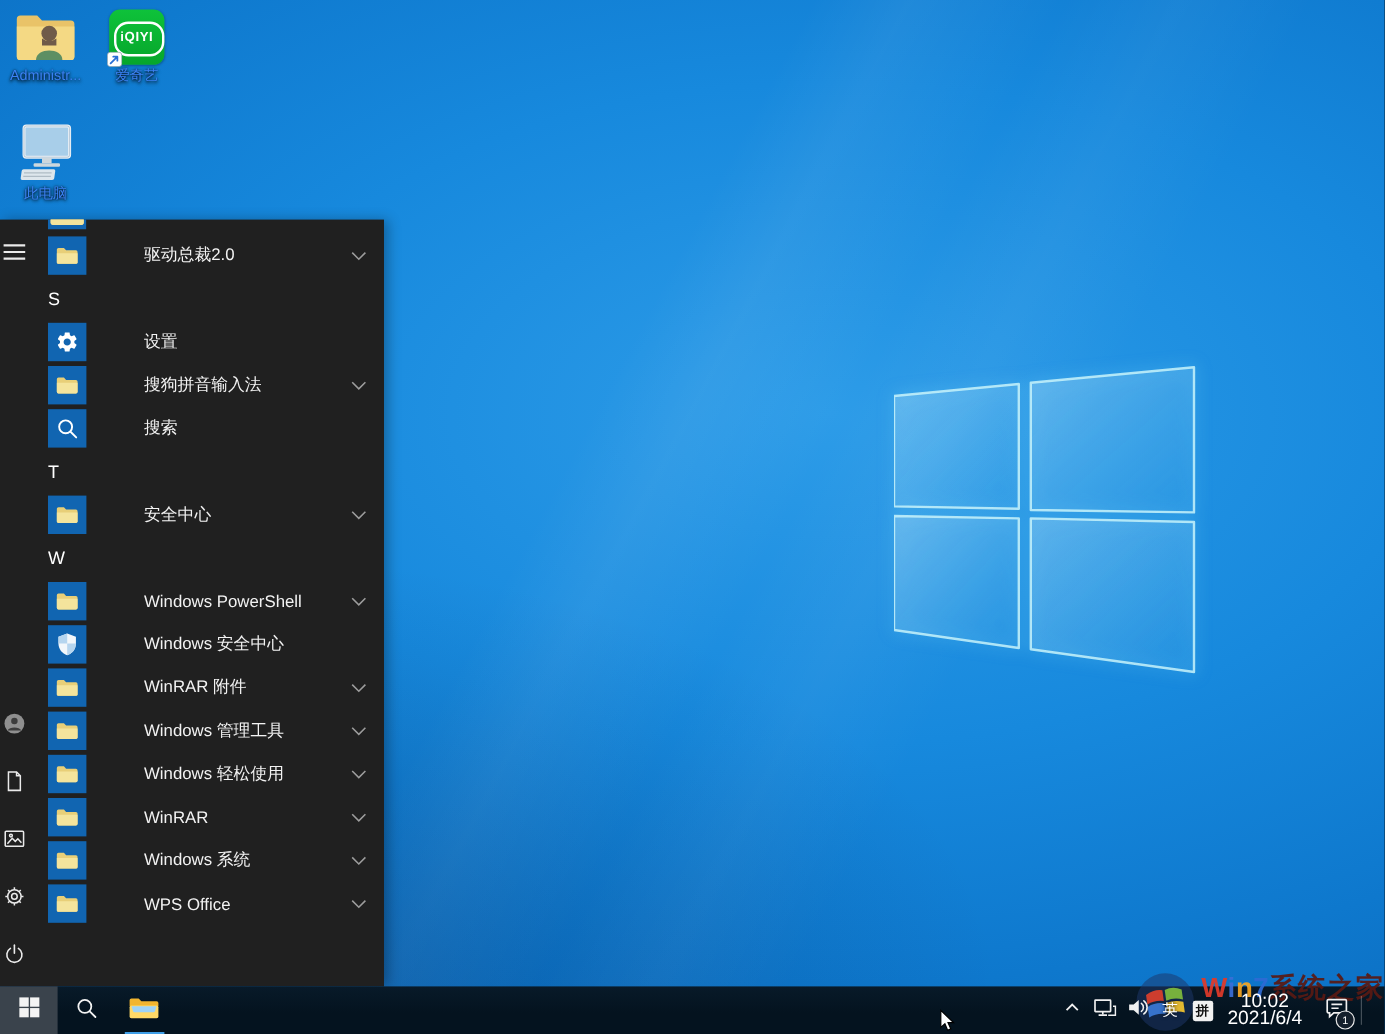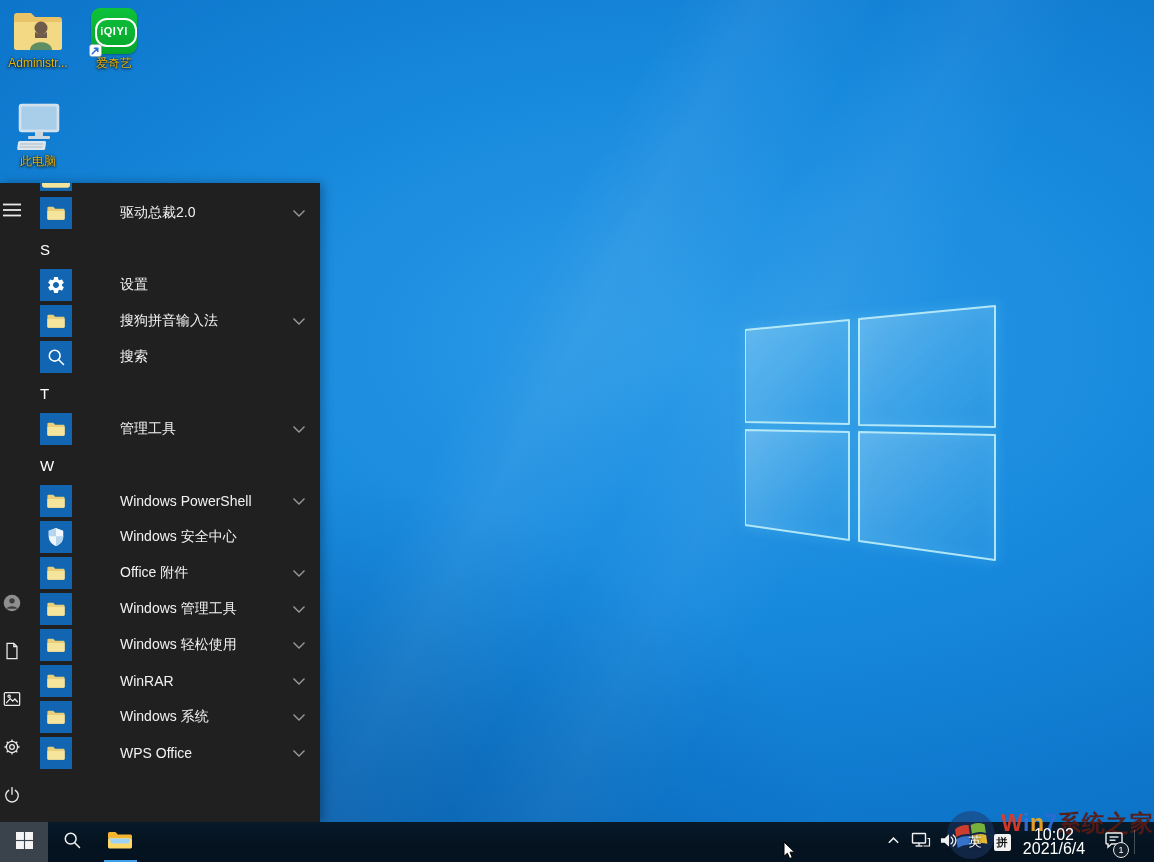--- a/index.html
+++ b/index.html
@@ -17,21 +17,21 @@
     background:linear-gradient(118deg, transparent 42%, rgba(255,255,255,.055) 47%,
       transparent 55%, rgba(255,255,255,.04) 61%, transparent 68%);}
   .wallpaper::after{content:"";position:absolute;inset:0;
     background:radial-gradient(90% 70% at 18% 96%, rgba(4,38,88,.28), transparent 60%);}
   .flag-logo{position:absolute;left:745px;top:304px;width:252px;height:258px;
     filter:drop-shadow(0 0 6px rgba(140,230,255,.55));}
 
   
   .d-icon{position:absolute;width:72px;display:flex;flex-direction:column;align-items:center;cursor:default;}
   .d-icon .gly{display:flex;align-items:center;justify-content:center;position:relative;}
-  .d-icon .lbl{margin-top:2px;font-size:12px;line-height:14px;color:#eab308;text-align:center;
+  .d-icon .lbl{margin-top:2px;font-size:12px;line-height:14px;color:#3b82f6;text-align:center;
     text-shadow:0 1px 3px rgba(0,0,0,.95),0 0 2px rgba(0,0,0,.7);max-width:74px;white-space:nowrap;}
   .di-admin{left:2px;top:6px;}
   .di-iqiyi{left:78px;top:8px;}
   .di-pc{left:2px;top:102px;}
   .iqiyi-box{width:46px;height:46px;border-radius:9px;position:relative;
     background:linear-gradient(180deg,var(--iqiyi,#0ec23a),#06a52b);
     display:flex;align-items:center;justify-content:center;box-shadow:0 1px 2px rgba(0,0,0,.3);}
   .iqiyi-box .tv{position:absolute;left:4px;top:10px;width:38px;height:25px;
     border:2.5px solid #fff;border-radius:12px;}
   .iqiyi-box .brand{position:relative;color:#fff;font-weight:bold;font-size:11px;letter-spacing:.5px;}
@@ -266,21 +266,21 @@
         <div class="sec-header">
           <span>T</span>
         </div>
         <div class="app-row">
           <span class="tile">
             <svg viewBox="0 0 22 20">
               <path d="M1.5 4.5 Q1.5 3 3 3 H8 L10 5.2 H19 Q20.5 5.2 20.5 6.7 V16 Q20.5 17.5 19 17.5 H3 Q1.5 17.5 1.5 16 Z" fill="#e8cf78"></path>
               <path d="M1.5 7.8 H20.5 V16 Q20.5 17.5 19 17.5 H3 Q1.5 17.5 1.5 16 Z" fill="#f4e49c"></path>
             </svg>
           </span>
-          <span class="app-lbl">管理工具</span>
+          <span class="app-lbl">安全中心</span>
           <span class="row-chev">
             <svg viewBox="0 0 14 9" fill="none" stroke="#9d9d9d" stroke-width="1.3">
               <path d="M1.5 1.5 L7 7 L12.5 1.5"></path>
             </svg>
           </span>
         </div>
         <div class="sec-header">
           <span>W</span>
         </div>
         <div class="app-row">
@@ -307,21 +307,21 @@
           </span>
           <span class="app-lbl">Windows 安全中心</span>
         </div>
         <div class="app-row">
           <span class="tile">
             <svg viewBox="0 0 22 20">
               <path d="M1.5 4.5 Q1.5 3 3 3 H8 L10 5.2 H19 Q20.5 5.2 20.5 6.7 V16 Q20.5 17.5 19 17.5 H3 Q1.5 17.5 1.5 16 Z" fill="#e8cf78"></path>
               <path d="M1.5 7.8 H20.5 V16 Q20.5 17.5 19 17.5 H3 Q1.5 17.5 1.5 16 Z" fill="#f4e49c"></path>
             </svg>
           </span>
-          <span class="app-lbl">Office 附件</span>
+          <span class="app-lbl">WinRAR 附件</span>
           <span class="row-chev">
             <svg viewBox="0 0 14 9" fill="none" stroke="#9d9d9d" stroke-width="1.3">
               <path d="M1.5 1.5 L7 7 L12.5 1.5"></path>
             </svg>
           </span>
         </div>
         <div class="app-row">
           <span class="tile">
             <svg viewBox="0 0 22 20">
               <path d="M1.5 4.5 Q1.5 3 3 3 H8 L10 5.2 H19 Q20.5 5.2 20.5 6.7 V16 Q20.5 17.5 19 17.5 H3 Q1.5 17.5 1.5 16 Z" fill="#e8cf78"></path>

